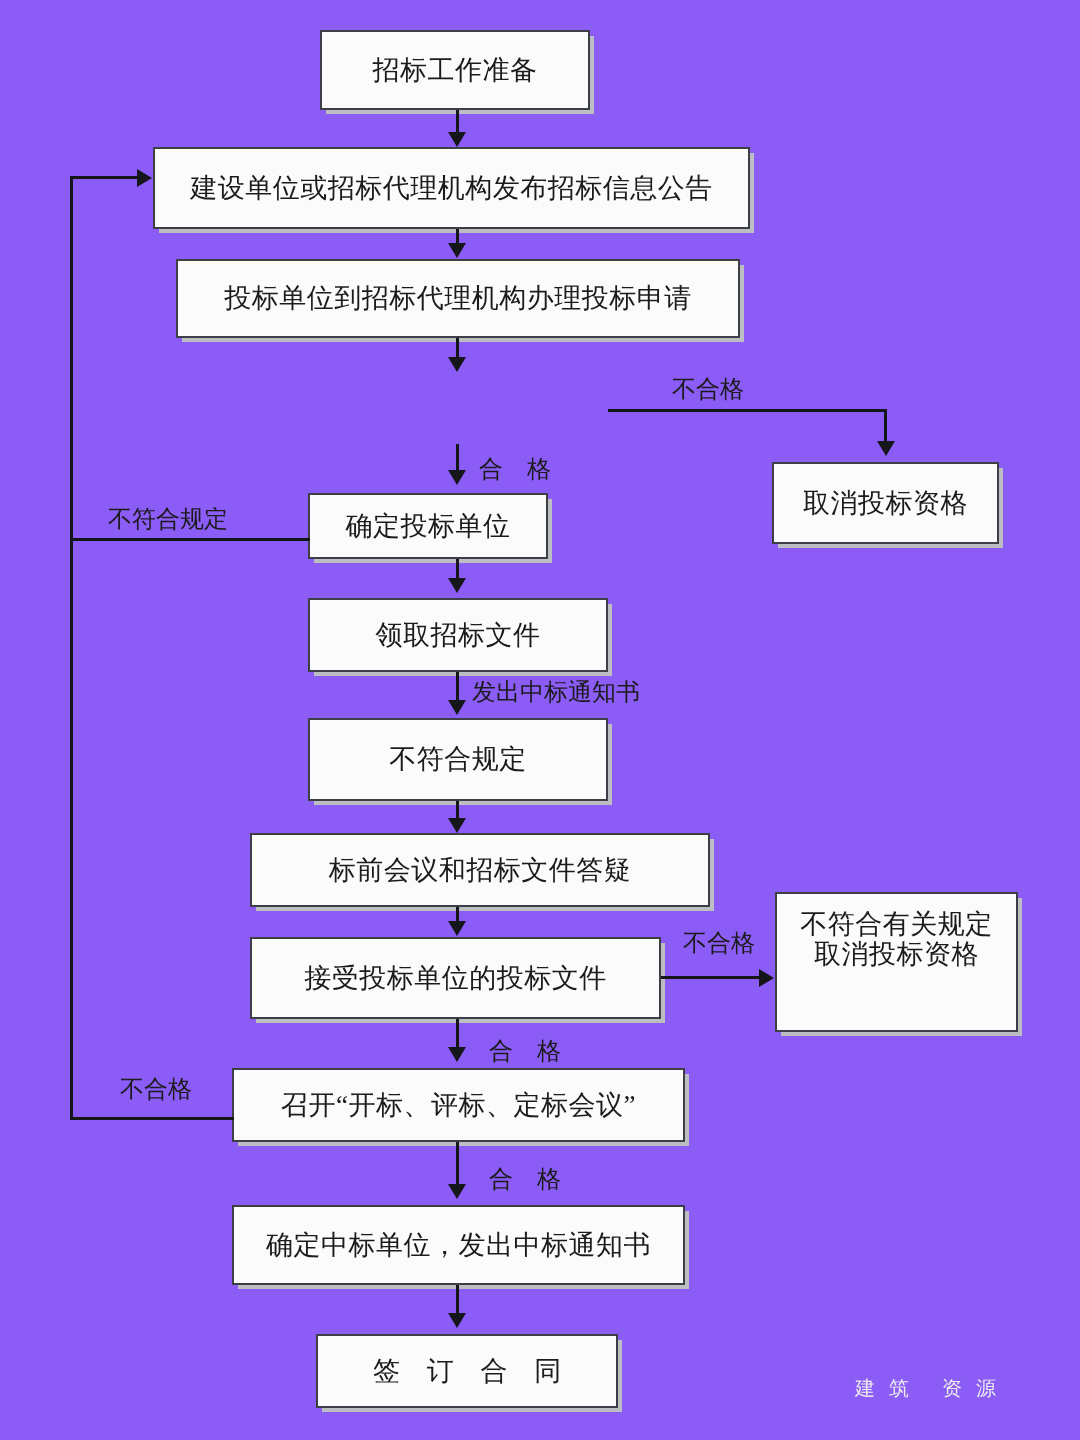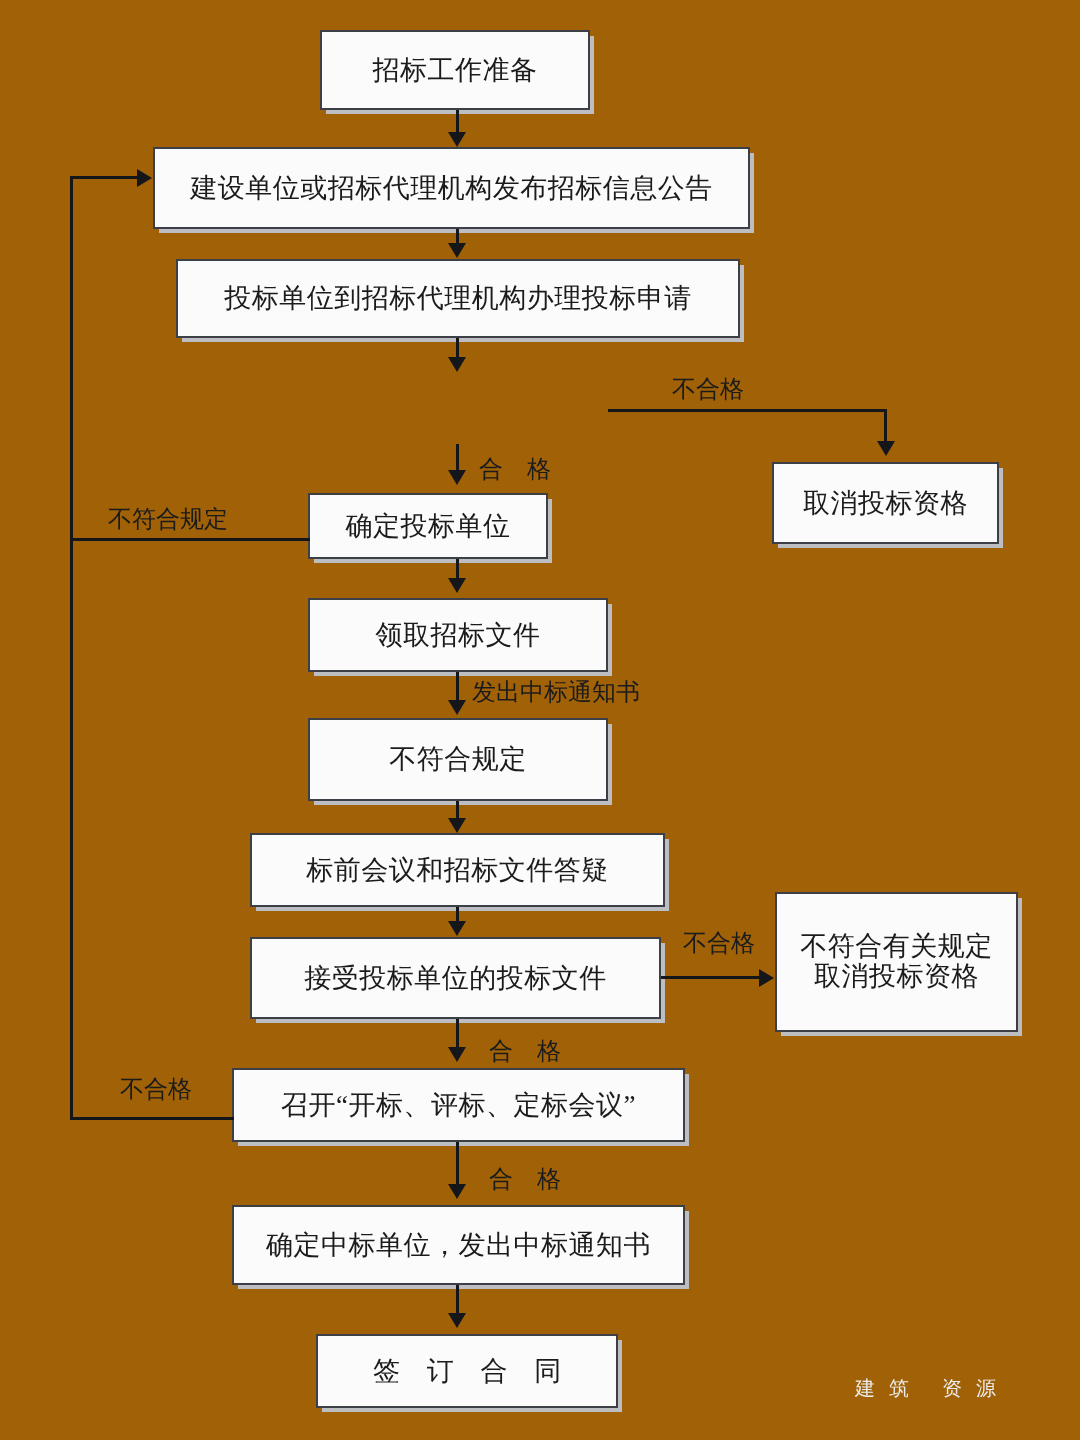--- a/index.html
+++ b/index.html
@@ -5,21 +5,21 @@
 <style>
   html, body {
     margin: 0;
     padding: 0;
     background: #ffffff;
   }
   #canvas {
     position: relative;
     width: 1080px;
     height: 1440px;
-    background: #a16207;
+    background: #8b5cf6;
     overflow: hidden;
     font-family: "Liberation Serif", "DejaVu Serif", serif;
   }
   
   .node {
     position: absolute;
     box-sizing: border-box;
     background: #fbfbfb;
     border: 2px solid #3c3f45;
     box-shadow: 5px 5px 0 -1px #bcbec2;
@@ -28,22 +28,22 @@
     justify-content: center;
     text-align: center;
     color: #1b1b1b;
     font-size: 27px;
     line-height: 1.35;
     letter-spacing: 0.5px;
     white-space: pre-line;
   }
   .node.two-line {
     flex-direction: column;
-    justify-content: center;
-    padding: 8px 0;
+    justify-content: flex-start;
+    padding: 16px 0;
     line-height: 1.1;
   }
   .node.spaced { letter-spacing: 10px; text-indent: 10px; }
 
   
   .vline, .hline {
     position: absolute;
     background: #15161a;
   }
   .vline { width: 3px; }
@@ -95,21 +95,21 @@
 
 
   <div class="node" style="left:772px; top:462px; width:227px; height:82px;">取消投标资格</div>
 
   <div class="node" style="left:308px; top:493px; width:240px; height:66px;">确定投标单位</div>
 
   <div class="node" style="left:308px; top:598px; width:300px; height:74px;">领取招标文件</div>
 
   <div class="node" style="left:308px; top:718px; width:300px; height:83px;">不符合规定</div>
 
-  <div class="node" style="left:250px; top:833px; width:415px; height:74px;">标前会议和招标文件答疑</div>
+  <div class="node" style="left:250px; top:833px; width:460px; height:74px;">标前会议和招标文件答疑</div>
 
   <div class="node" style="left:250px; top:937px; width:411px; height:82px;">接受投标单位的投标文件</div>
 
   <div class="node two-line" style="left:775px; top:892px; width:243px; height:140px;">
     <span>不符合有关规定</span>
     <span>取消投标资格</span>
   </div>
 
   <div class="node" style="left:232px; top:1068px; width:453px; height:74px;">召开“开标、评标、定标会议”</div>
 

